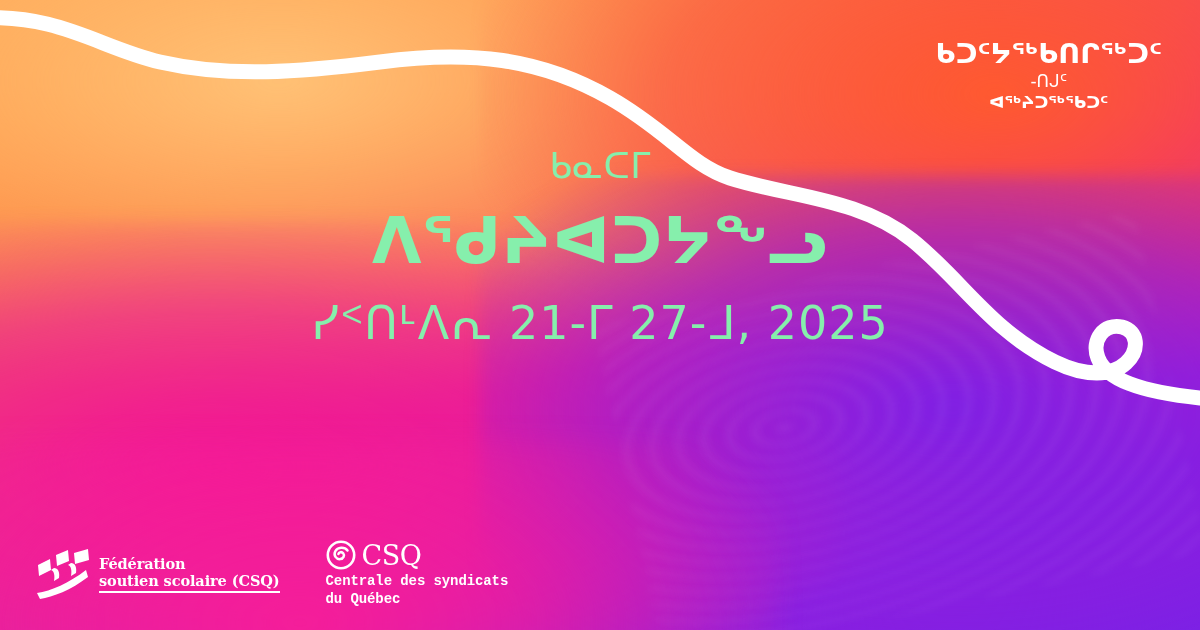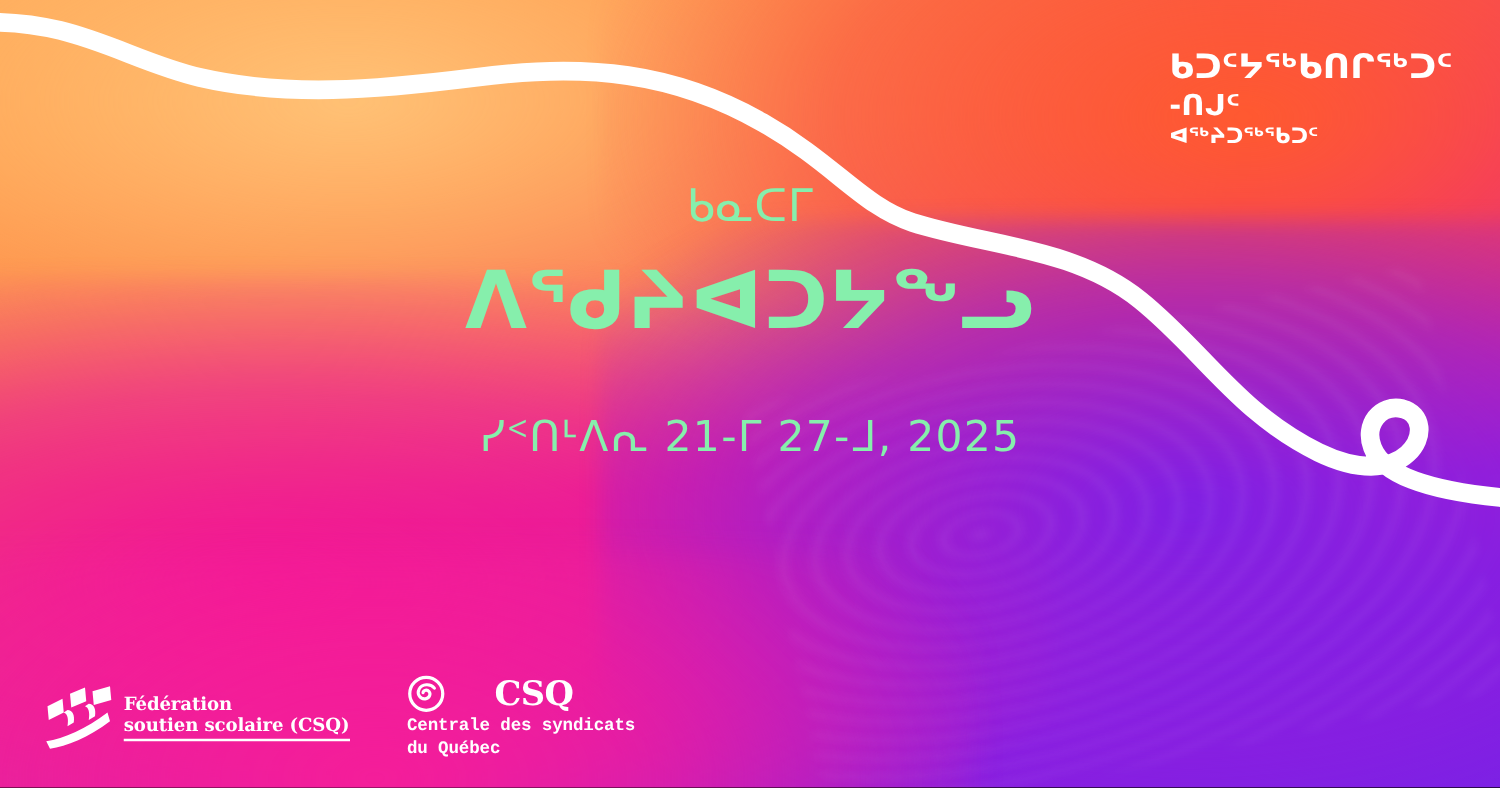--- a/index.html
+++ b/index.html
@@ -135,38 +135,38 @@
     line-height: 1.22;
     letter-spacing: 0.5px;
     white-space: nowrap;
   }
   .title-line .sub {
     font-size: 37px;
     font-weight: 700;
     letter-spacing: 0.3px;
   }
   .date-line {
-    margin-top: 50px;
-    font-size: 34px;
+    margin-top: 16px;
+    font-size: 46px;
     font-weight: 500;
     letter-spacing: 1px;
   }
 
   
   .corner-tagline {
     position: absolute;
     right: 38px;
     top: 38px;
-    text-align: left;
+    text-align: center;
     color: #fff;
     z-index: 5;
     line-height: 1.22;
   }
   .corner-tagline .ct-1 { font-size: 27px; font-weight: 700; }
-  .corner-tagline .ct-2 { font-size: 23px; font-weight: 700; }
+  .corner-tagline .ct-2 { font-size: 17px; font-weight: 400; }
   .corner-tagline .ct-3 { font-size: 17px; font-weight: 700; }
 
   
   .logo-strip {
     position: absolute;
     left: 34px;
     bottom: 22px;
     display: flex;
     align-items: center;
     gap: 46px;
@@ -184,25 +184,24 @@
     font-weight: 700;
     line-height: 1.2;
     letter-spacing: -0.1px;
     padding-bottom: 2px;
     border-bottom: 2px solid #fff;
   }
   .csq-block { display: flex; flex-direction: column; gap: 3px; }
   .csq-top { display: flex; align-items: center; gap: 6px; }
   .csq-word {
     font-family: "DejaVu Serif", "Liberation Serif", serif;
-    font-weight: 700;
+    font-weight: 400;
     font-size: 27px;
     letter-spacing: -0.5px;
     line-height: 1;
-    margin-left: 34px;
   }
   .csq-sub {
     font-size: 14px;
     font-weight: 700;
     line-height: 1.25;
     letter-spacing: -0.1px;
     font-family: Liberation Mono, monospace;
   }
 </style>
 </head>

